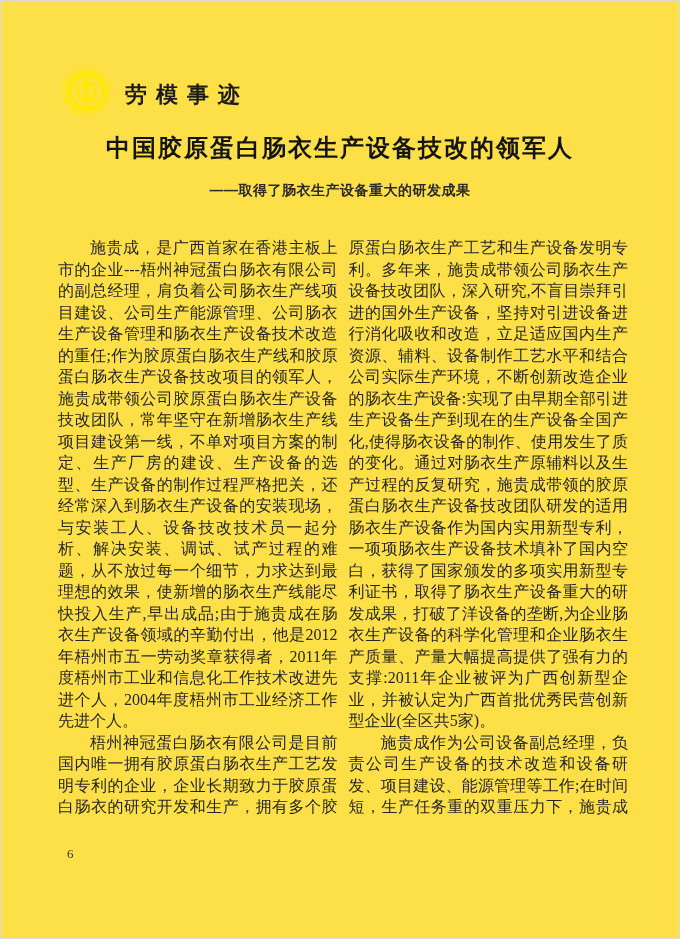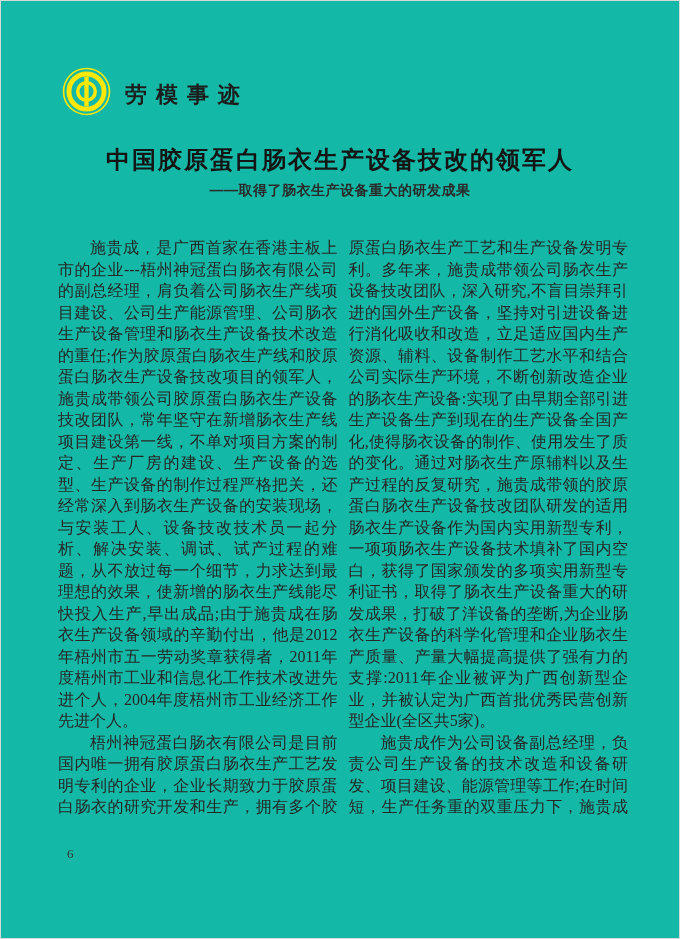--- a/index.html
+++ b/index.html
@@ -5,21 +5,21 @@
   html, body {
     margin: 0;
     padding: 0;
     background: #ffffff;
   }
   .page {
     position: relative;
     width: 680px;
     height: 939px;
     box-sizing: border-box;
-    background: #14b8a6;
+    background: #fde047;
     border: 1px solid #d9d9d9;
     font-family: "Liberation Serif", "DejaVu Serif", serif;
     overflow: hidden;
   }
   .masthead {
     position: absolute;
     left: 61px;
     top: 66px;
     display: flex;
     align-items: center;
@@ -33,21 +33,21 @@
     letter-spacing: 9px;
     color: #1c1c1c;
     font-family: "Liberation Serif", "DejaVu Serif", serif;
     padding-top: 6px;
   }
   .title {
     position: absolute;
     left: 0;
     right: 0;
     top: 131px;
-    margin: 12px;
+    margin: 0;
     text-align: center;
     font-size: 24px;
     font-weight: bold;
     letter-spacing: 2px;
     color: #141414;
   }
   .subtitle {
     position: absolute;
     left: 0;
     right: 0;

